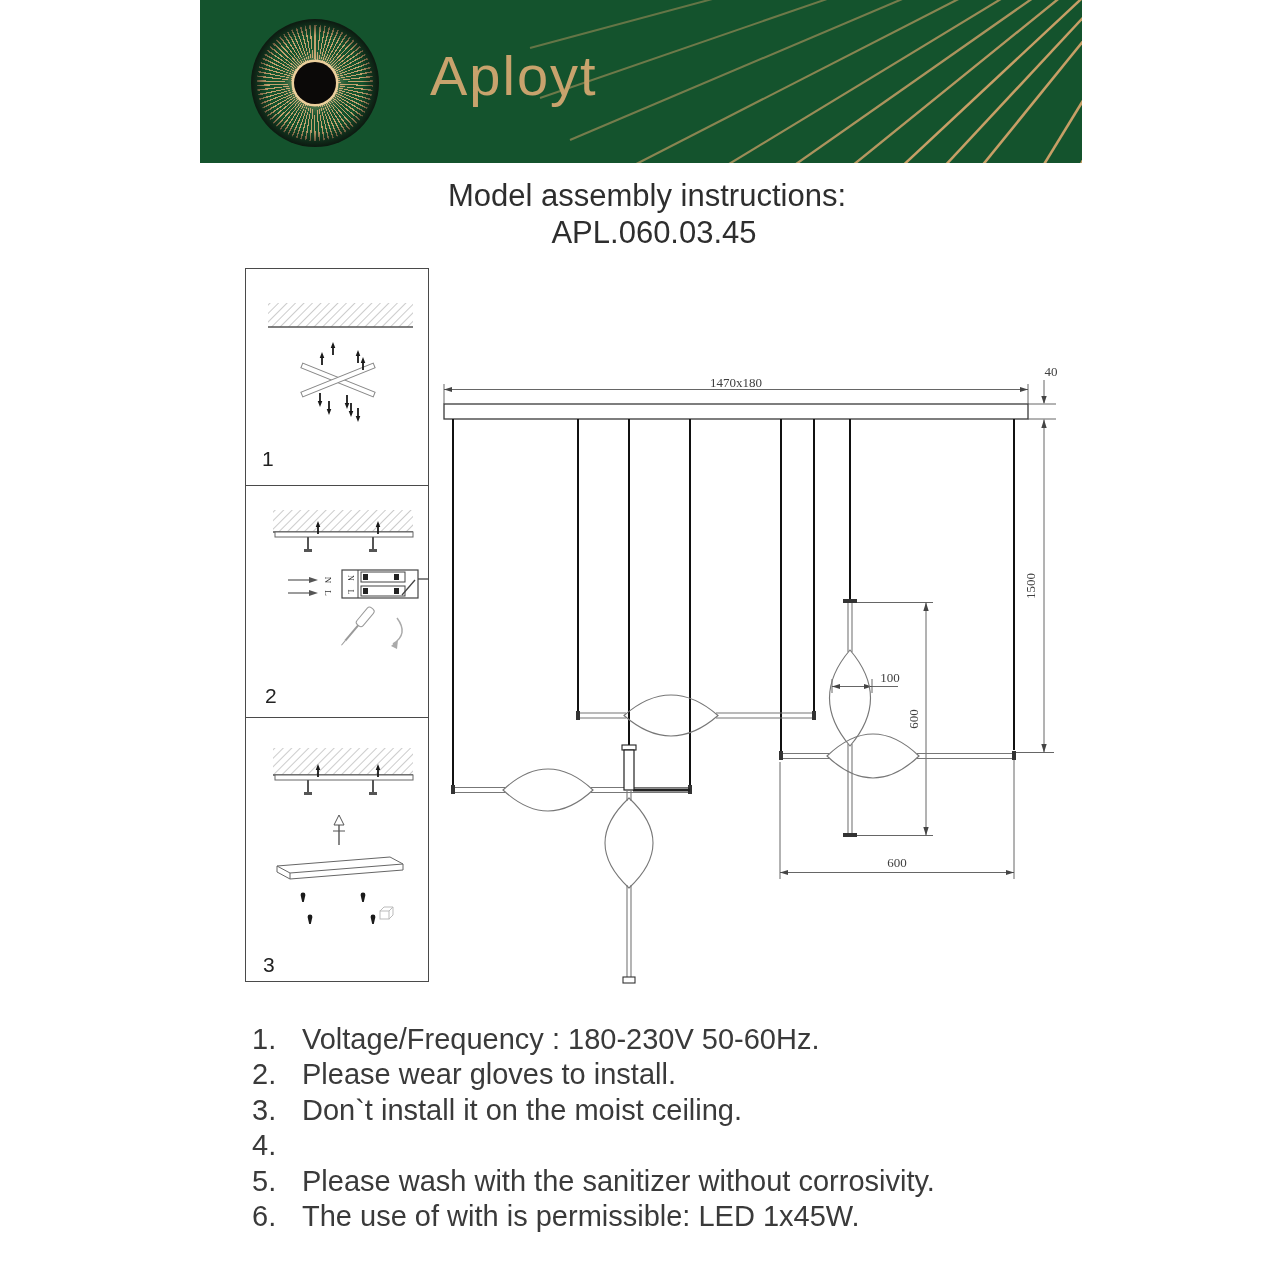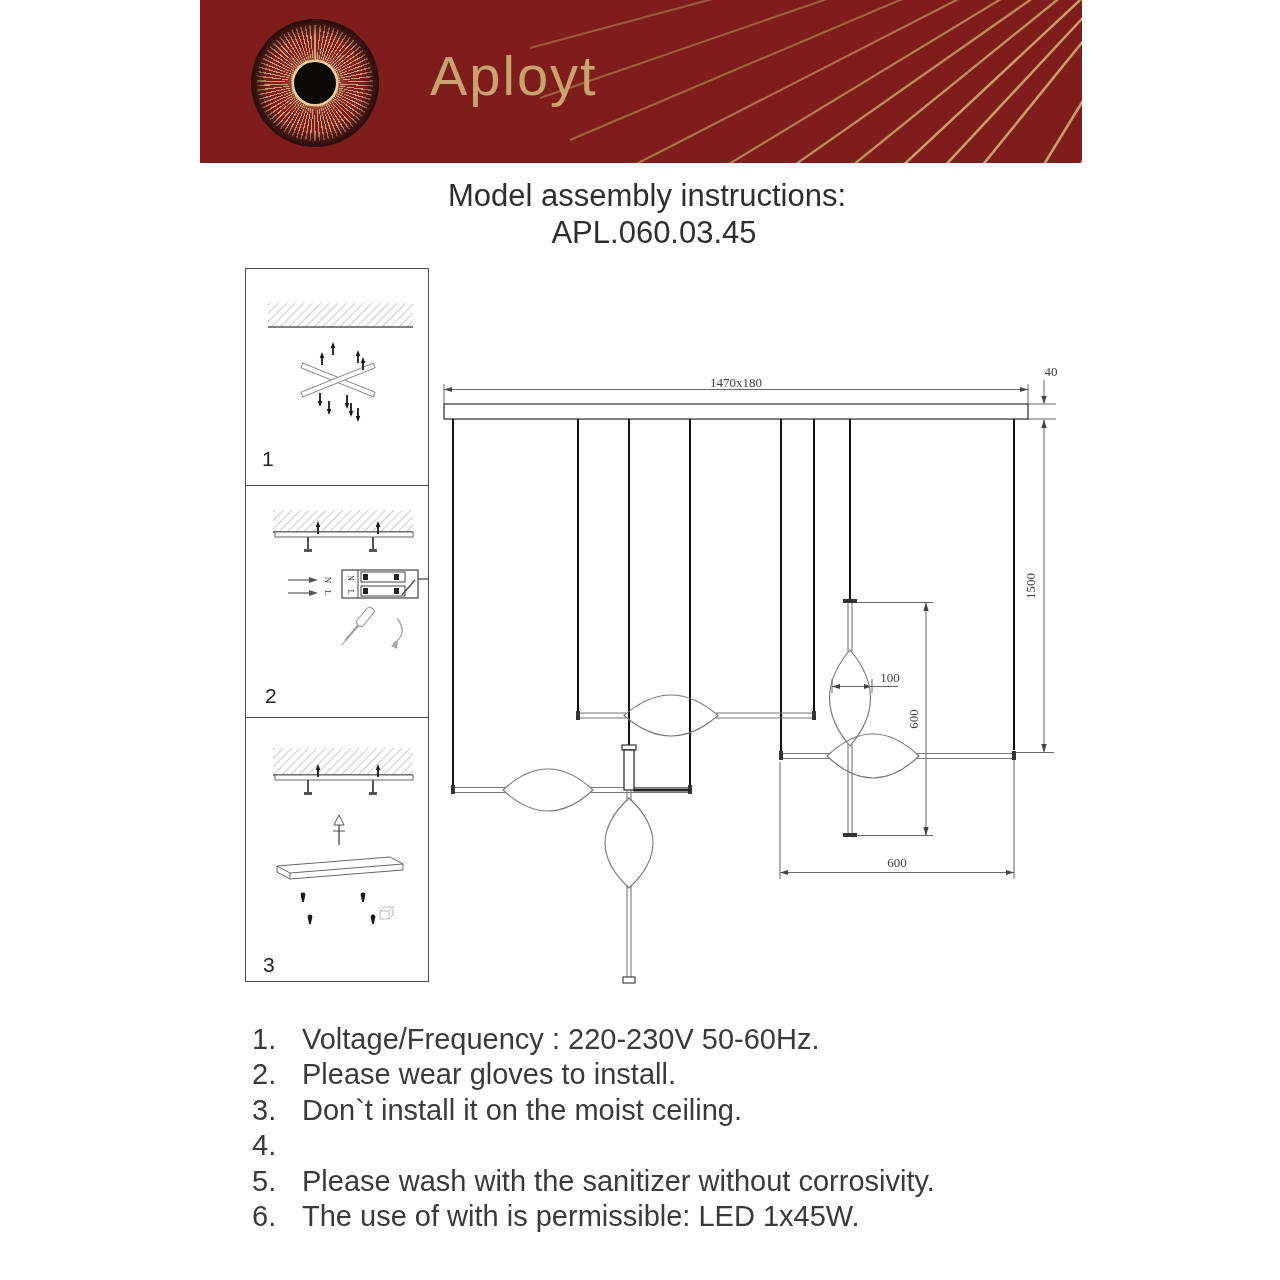--- a/index.html
+++ b/index.html
@@ -3,21 +3,21 @@
 <meta charset="utf-8">
 <style>
   html,body{margin:0;padding:0;}
   body{
     width:1280px;height:1280px;position:relative;background:#ffffff;
     font-family:"Liberation Sans",sans-serif;overflow:hidden;
   }
   
   .header{
     position:absolute;left:200px;top:0;width:882px;height:163px;
-    background:#7f1d1d;overflow:hidden;text-align:right;
+    background:#14532d;overflow:hidden;text-align:right;
   }
   .sunburst{
     position:absolute;left:57px;top:25px;width:116px;height:116px;border-radius:50%;
     background:repeating-conic-gradient(from 0deg,
       rgba(205,166,114,0.95) 0deg 1.5deg, rgba(205,166,114,0) 1.5deg 4.6deg);
   }
   .sunburst::before{
     content:"";position:absolute;inset:-6px;border-radius:50%;
     background:radial-gradient(circle, rgba(11,9,8,0) 52%, #0b0908 76%);
   }
@@ -319,21 +319,21 @@
     <path d="M189,438 Q141,483 189,528 Q237,483 189,438 Z"></path>
     <line x1="187" y1="525" x2="187" y2="617"></line>
       <line x1="191" y1="525" x2="191" y2="617"></line>
   </g>
   <rect x="183" y="617" width="12" height="6" fill="#fff" stroke="#333" stroke-width="1.1"></rect>
 </svg>
 
 <div class="inst">
   <div class="row">
     <span class="num">1.</span>
-    <span class="txt">Voltage/Frequency : 220-230V 50-60Hz.</span>
+    <span class="txt">Voltage/Frequency : 180-230V 50-60Hz.</span>
   </div>
   <div class="row">
     <span class="num">2.</span>
     <span class="txt">Please wear gloves to install.</span>
   </div>
   <div class="row">
     <span class="num">3.</span>
     <span class="txt">Don`t install it on the moist ceiling.</span>
   </div>
   <div class="row">

